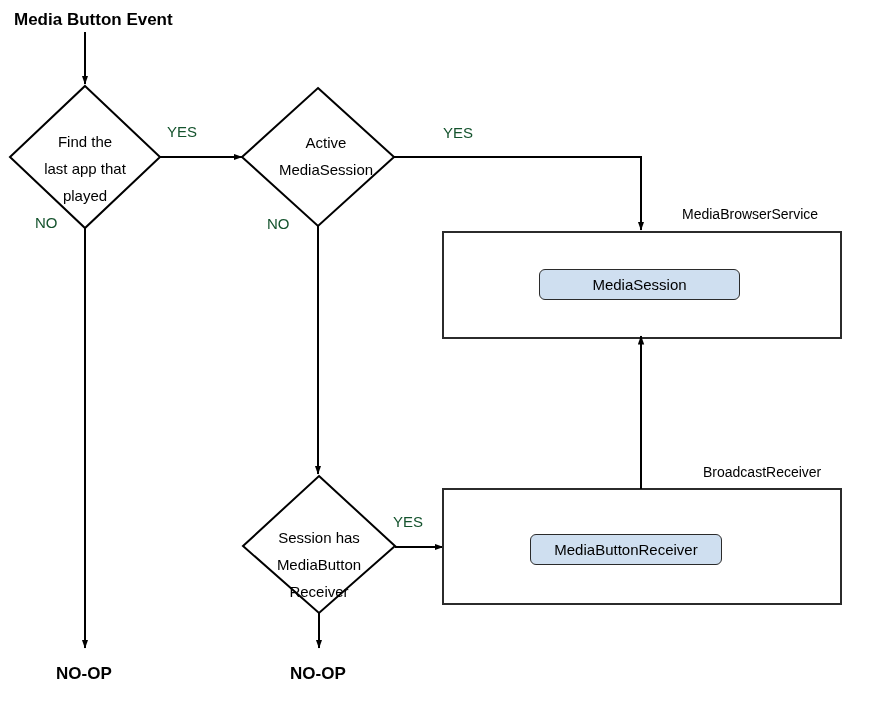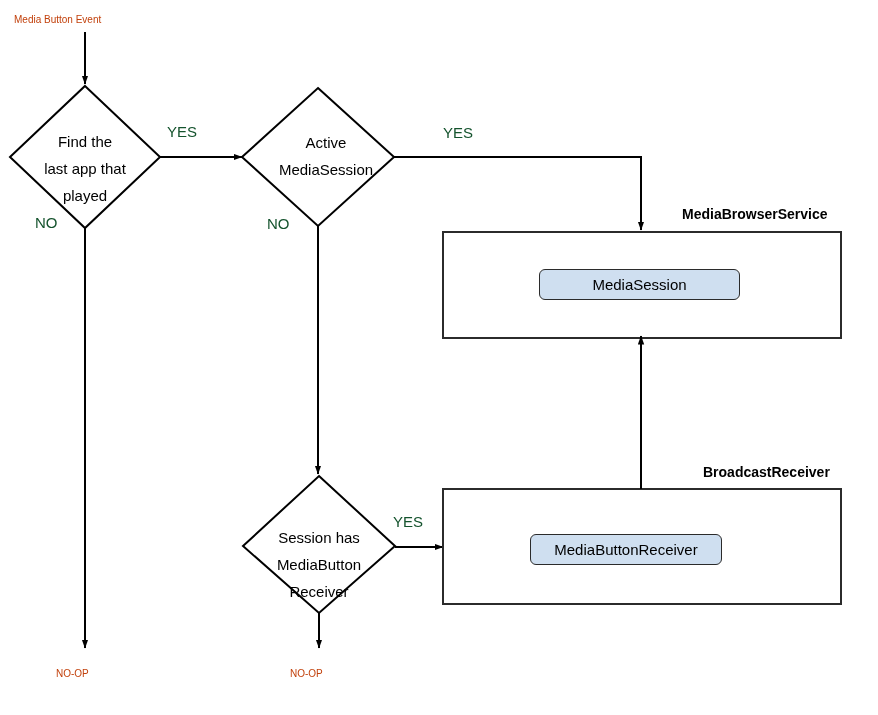--- a/index.html
+++ b/index.html
@@ -37,32 +37,33 @@
   .edge-label {
     position: absolute;
     color: #14532d;
     font-family: "Liberation Sans", sans-serif;
     font-size: 15px;
     line-height: 17px;
     white-space: nowrap;
   }
   .terminal-label {
     position: absolute;
-    color: #c2410c;
+    color: #000000;
     font-family: "Liberation Sans", sans-serif;
-    font-size: 10px;
+    font-size: 17px;
     line-height: 17px;
     white-space: nowrap;
+    font-weight: bold;
   }
   .container-title {
     position: absolute;
     color: #000000;
     font-family: "Liberation Sans", sans-serif;
     font-size: 14px;
-    font-weight: bold;
+    font-weight: normal;
     line-height: 16px;
     white-space: nowrap;
     padding-left: 20px;
   }
   .component-box {
     position: absolute;
     box-sizing: border-box;
     border: 1px solid #2b2b2b;
     border-radius: 6px;
     background: #cfdff0;

